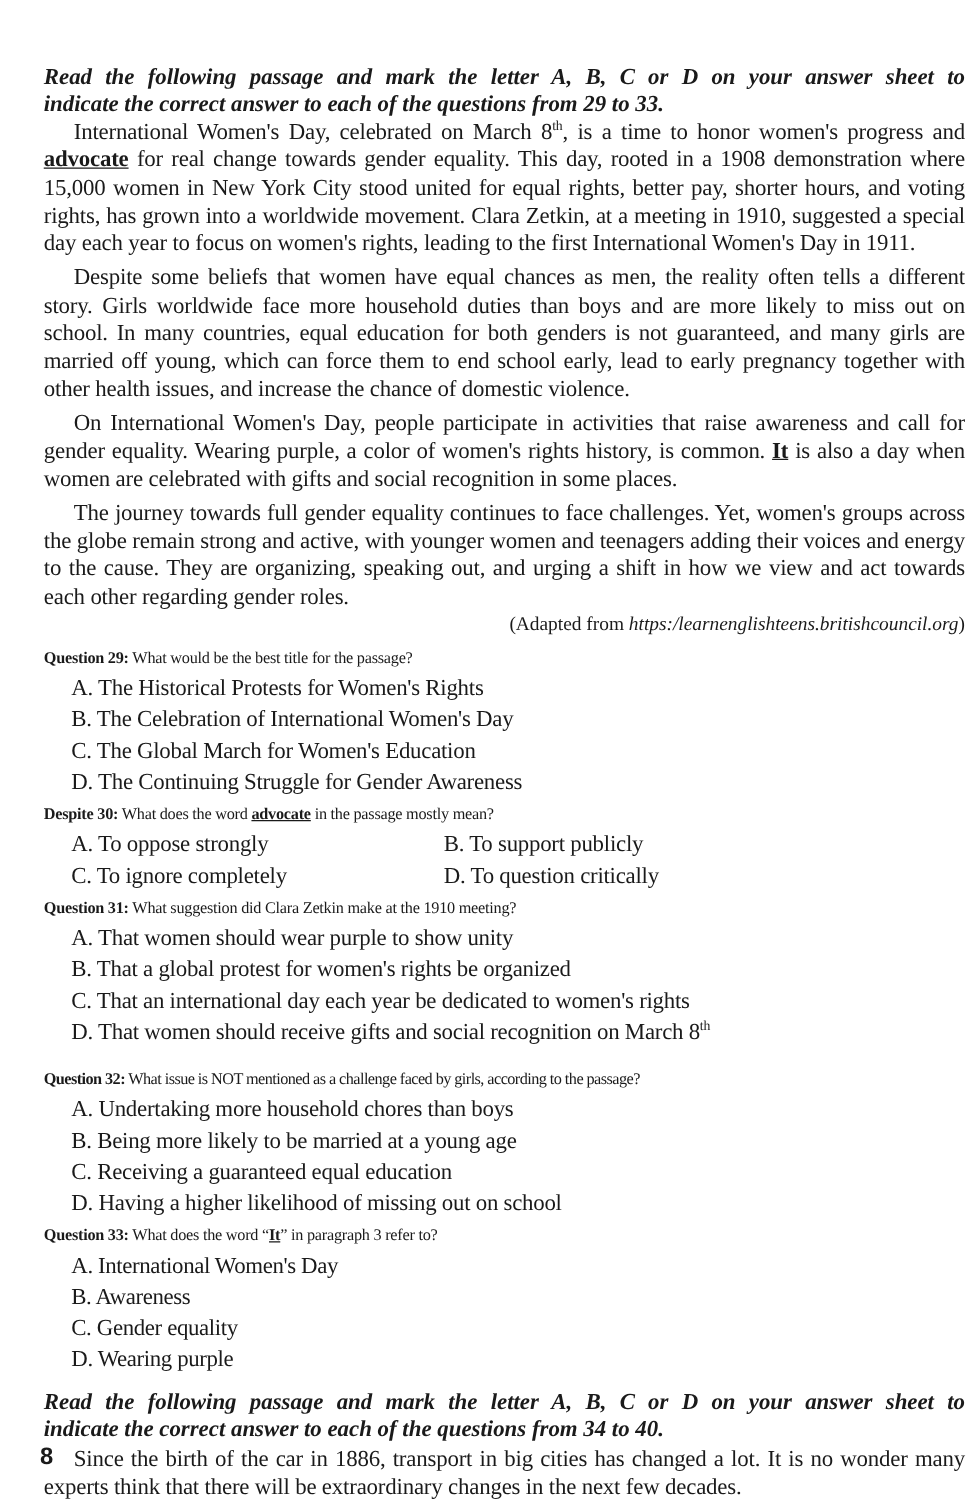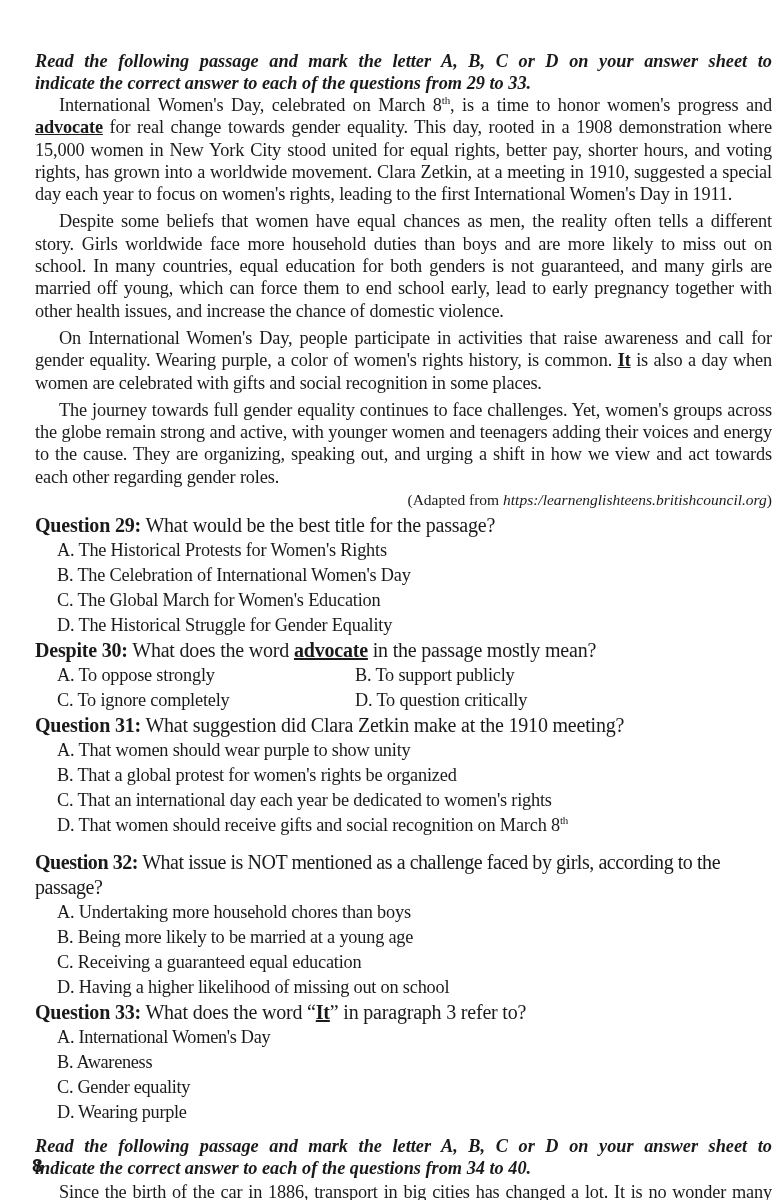--- a/index.html
+++ b/index.html
@@ -15,21 +15,21 @@
   }
   .instr .l1 { text-align: justify; text-align-last: justify; display: block; }
   .para {
     font-size: 18.3px; line-height: 22.3px; text-align: justify;
     text-indent: 24px; margin: 0 0 5px 0; letter-spacing: -0.15px;
   }
   .para b.ul, .qline b.ul { text-decoration: underline; font-weight: bold; }
   sup { font-size: 11px; line-height: 0; vertical-align: super; }
   .source { text-align: right; font-size: 15.5px; line-height: 20px; margin: 0 0 3px 0; }
   .source i { font-style: italic; }
-  .qline { font-size: 20px; line-height: 25px; margin: 0; letter-spacing: -0.2px; }
+  .qline { font-size: 13px; line-height: 25px; margin: 0; letter-spacing: -0.2px; }
   .qline .qlabel { font-weight: bold; }
   .opt { font-size: 18.3px; line-height: 25px; padding-left: 22px; margin: 0; letter-spacing: -0.2px; }
   .opt-row { display: flex; padding-left: 22px; font-size: 18.3px; line-height: 25px; letter-spacing: -0.2px; }
   .opt-row .half { width: 298px; }
   .opt-row4 { display: flex; padding-left: 22px; font-size: 18.3px; line-height: 25px; letter-spacing: -0.3px; white-space: nowrap; flex-direction: column; }
   .opt-row4 span { display: inline-block; }
   .gap { height: 10px; }
   .pagenum {
     position: absolute; left: 32px; top: 1155px;
     font-family: "Liberation Sans", "DejaVu Sans", sans-serif; font-weight: bold; font-size: 19px;
@@ -53,21 +53,21 @@
 
   <p class="para" style="margin-bottom:2px;">The journey towards full gender equality continues to face challenges. Yet, women's groups across the globe remain strong and active, with younger women and teenagers adding their voices and energy to the cause. They are organizing, speaking out, and urging a shift in how we view and act towards each other regarding gender roles.</p>
 
   <p class="source"><span>(Adapted from </span><i>https:/learnenglishteens.britishcouncil.org</i><span>)</span></p>
 
   <div>
     <p class="qline"><span class="qlabel">Question 29:</span><span> What would be the best title for the passage?</span></p>
     <p class="opt">A. The Historical Protests for Women's Rights</p>
     <p class="opt">B. The Celebration of International Women's Day</p>
     <p class="opt">C. The Global March for Women's Education</p>
-    <p class="opt">D. The Historical Struggle for Gender Equality</p>
+    <p class="opt">D. The Continuing Struggle for Gender Awareness</p>
   </div>
 
   <div>
     <p class="qline"><span class="qlabel">Despite 30:</span><span> What does the word </span><b class="ul">advocate</b><span> in the passage mostly mean?</span></p>
     <div class="opt-row">
       <span class="half">A. To oppose strongly</span>
       <span>B. To support publicly</span>
     </div>
     <div class="opt-row">
       <span class="half">C. To ignore completely</span>

